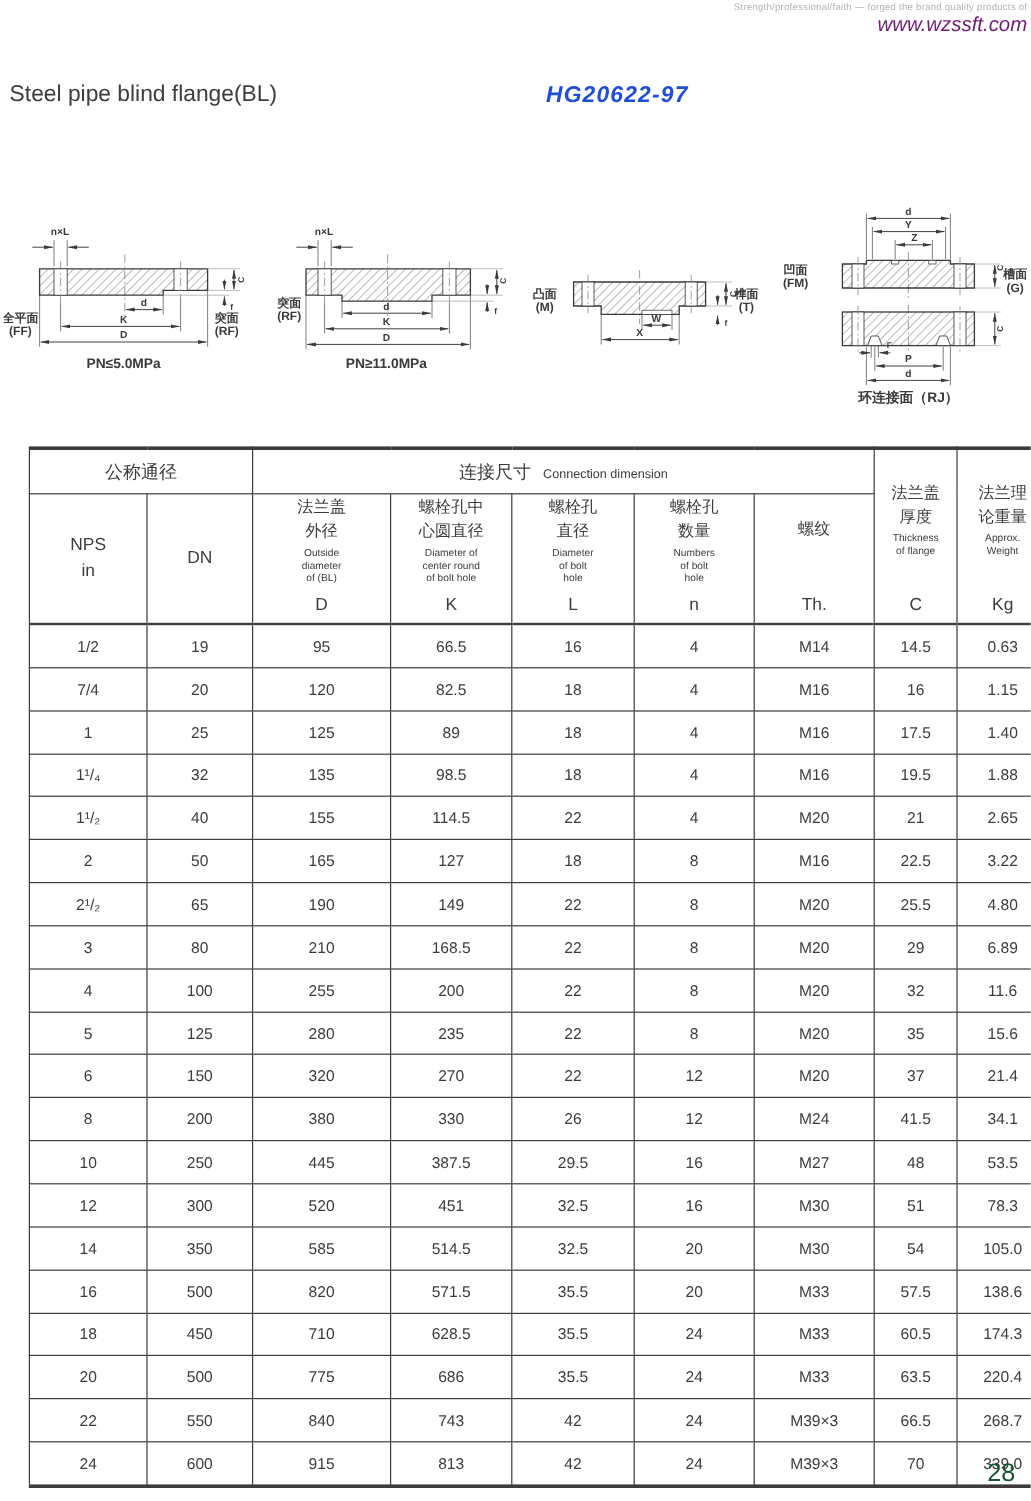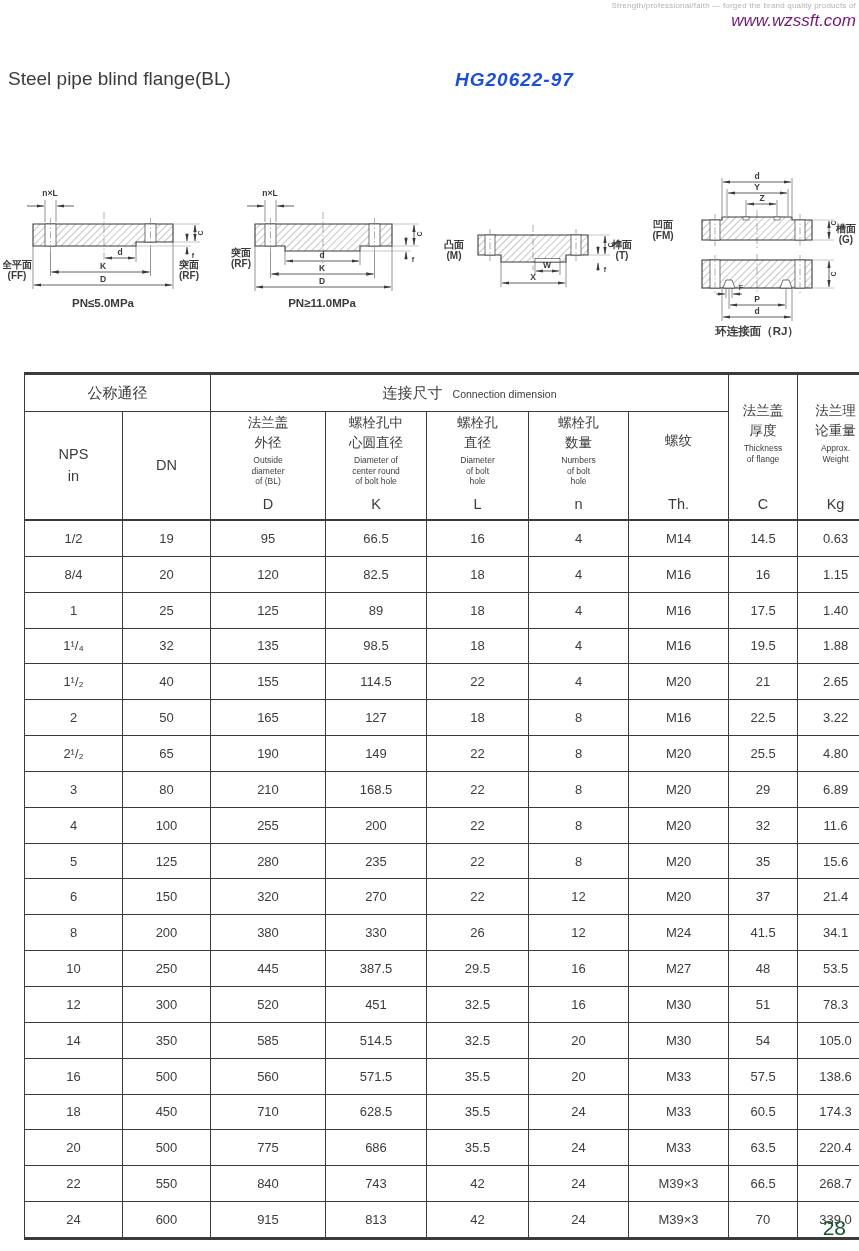--- a/index.html
+++ b/index.html
@@ -325,21 +325,21 @@
           <td>19</td>
           <td>95</td>
           <td>66.5</td>
           <td>16</td>
           <td>4</td>
           <td>M14</td>
           <td>14.5</td>
           <td>0.63</td>
         </tr>
         <tr>
-          <td>8/4</td>
+          <td>7/4</td>
           <td>20</td>
           <td>120</td>
           <td>82.5</td>
           <td>18</td>
           <td>4</td>
           <td>M16</td>
           <td>16</td>
           <td>1.15</td>
         </tr>
         <tr>
@@ -481,21 +481,21 @@
           <td>514.5</td>
           <td>32.5</td>
           <td>20</td>
           <td>M30</td>
           <td>54</td>
           <td>105.0</td>
         </tr>
         <tr>
           <td>16</td>
           <td>500</td>
-          <td>560</td>
+          <td>820</td>
           <td>571.5</td>
           <td>35.5</td>
           <td>20</td>
           <td>M33</td>
           <td>57.5</td>
           <td>138.6</td>
         </tr>
         <tr>
           <td>18</td>
           <td>450</td>

